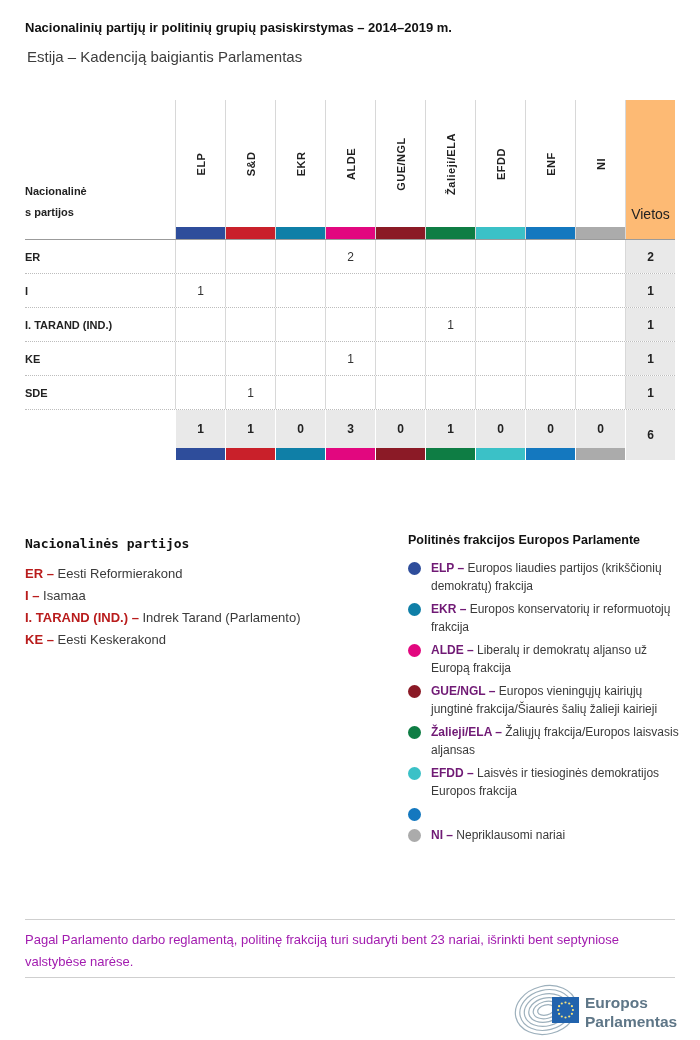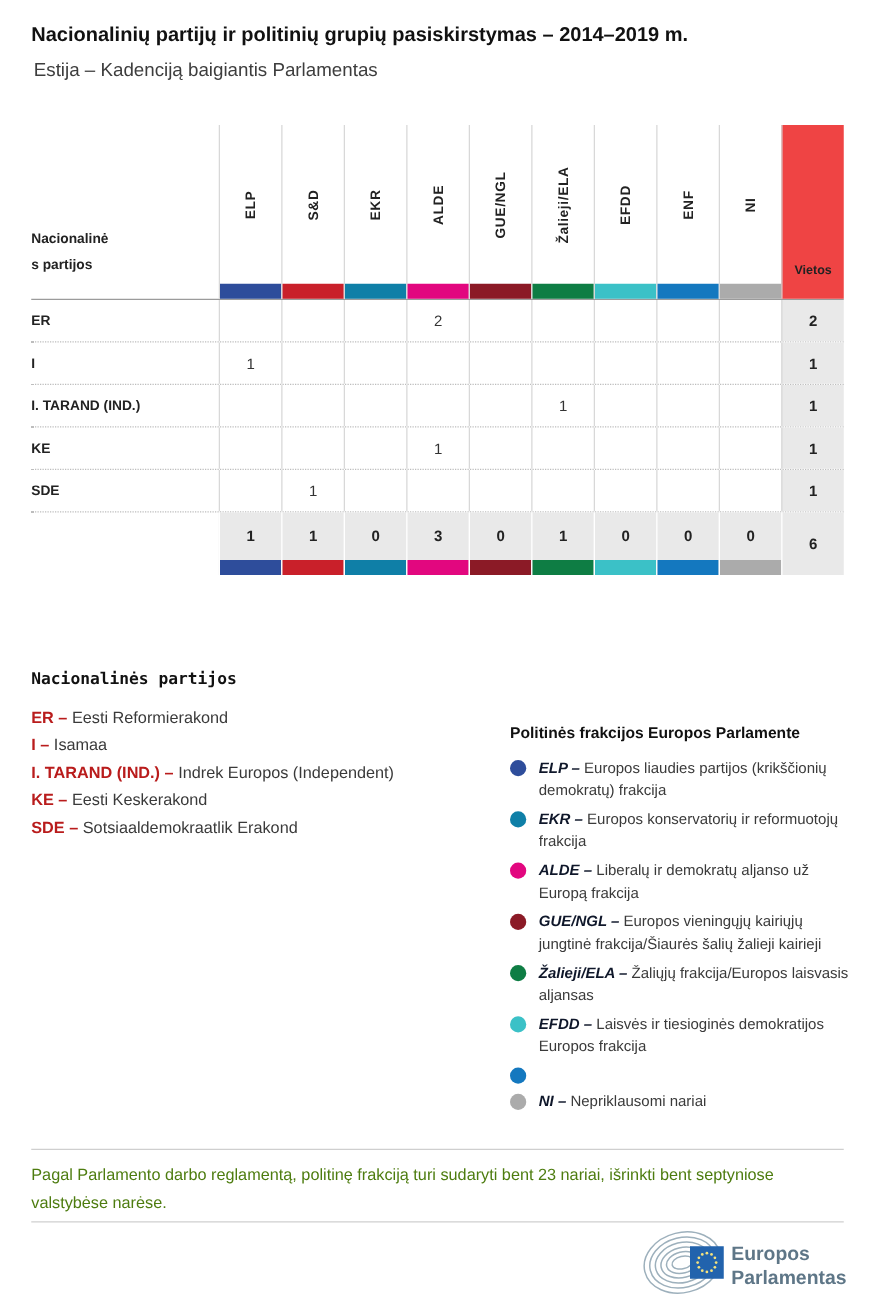--- a/index.html
+++ b/index.html
@@ -1,62 +1,62 @@
 <!DOCTYPE html>
 <html><head>
 <meta charset="utf-8">
 <style>
   * { margin:0; padding:0; box-sizing:border-box; }
   html,body { background:#ffffff; }
   body { font-family:"Liberation Sans", sans-serif; color:#1a1a1a; }
   .page { position:relative; width:700px; height:1040px; background:#fff; overflow:hidden; }
 
-  .title { position:absolute; left:25px; top:20px; font-size:16px; font-weight:bold; color:#111; }
+  .title { position:absolute; left:25px; top:20px; font-size:13px; font-weight:bold; color:#111; }
   .subtitle { position:absolute; left:27px; top:48px; font-size:15px; color:#3d3d3d; }
 
   
   .tbl { position:absolute; left:25px; top:100px; width:650px; }
   .grid-row { display:grid; grid-template-columns:150px repeat(9,50px) 50px; }
 
   .thead { height:140px; border-bottom:1px solid #9b9b9b; }
   .corner { display:flex; align-items:flex-end; padding-bottom:16px; }
   .corner span { width:64px; font-size:11px; font-weight:bold; line-height:21px; overflow-wrap:break-word; word-break:break-word; color:#222; }
   .colhead { position:relative; border-left:1px solid #d8d8d8; display:flex; flex-direction:column; }
   .rot-zone { flex:1; position:relative; }
   .rot { position:absolute; left:50%; top:50%; transform:translate(-50%,-50%) rotate(-90deg); white-space:nowrap; font-size:11px; font-weight:bold; letter-spacing:0.5px; color:#222; }
   .hbar { height:12px; width:100%; }
-  .seats-head { background:#ef4444; border-left:1px solid #d8d8d8; display:flex; align-items:flex-end; justify-content:center; padding-bottom:17px; font-size:10px; font-weight:bold; color:#222; }
+  .seats-head { background:#fdba74; border-left:1px solid #d8d8d8; display:flex; align-items:flex-end; justify-content:center; padding-bottom:17px; font-size:14px; font-weight:normal; color:#222; }
 
   .trow { height:34px; border-bottom:1px dotted #bdbdbd;text-align:center; }
   .rowlabel { display:flex; align-items:center; font-size:11px; font-weight:bold; color:#222; }
   .cell { border-left:1px solid #d8d8d8; display:flex; align-items:center; justify-content:center; font-size:12px; color:#333; }
   .seats-cell { background:#e9e9e9; border-left:1px solid #d8d8d8; display:flex; align-items:center; justify-content:center; font-size:12px; font-weight:bold; color:#222; }
 
   .totals { height:50px; }
   .tot-cell { background:#e9e9e9; border-left:1px solid #ffffff; display:flex; flex-direction:column; }
   .tot-val { flex:1; display:flex; align-items:center; justify-content:center; font-size:12px; font-weight:bold; color:#222; }
   .tot-seats { background:#e9e9e9; border-left:1px solid #ffffff; display:flex; align-items:center; justify-content:center; font-size:12px; font-weight:bold; color:#222; }
 
   
   .legend-parties { position:absolute; left:25px; top:536px; width:340px; }
   .legend-parties h3 { font-family:"DejaVu Sans Mono", monospace; font-size:13px; font-weight:bold; color:#111; margin-bottom:12px; }
   .lp-item { font-size:13px; line-height:22px; color:#3a3a3a; }
   .lp-item b { color:#b91c1c; }
 
-  .legend-groups { position:absolute; left:408px; top:533px; width:272px;margin-top:46px; }
+  .legend-groups { position:absolute; left:408px; top:533px; width:272px; }
   .legend-groups h3 { font-size:12.5px; font-weight:bold; color:#111; margin-bottom:12px; }
   .lg-item { display:flex; margin-bottom:5px; }
   .lg-dot { width:13px; height:13px; border-radius:50%; flex:0 0 13px; margin-top:3px; margin-right:10px; }
   .lg-text { font-size:12px; line-height:18px; color:#3a3a3a; }
-  .lg-text b { color:#0f172a;font-style:italic; }
+  .lg-text b { color:#701a75; }
 
   
   .rule { position:absolute; left:25px; width:650px; border-top:1px solid #cfcfcf; }
   .rule1 { top:919px; } .rule2 { top:977px; }
-  .footnote { position:absolute; left:25px; top:929px; width:650px; font-size:13px; line-height:22px; color:#4d7c0f; }
+  .footnote { position:absolute; left:25px; top:929px; width:650px; font-size:13px; line-height:22px; color:#a21caf; }
   .source { position:absolute; left:25px; top:1006px; font-size:14px; color:#333; }
   .source b { color:#111; }
   .logo { position:absolute; left:512px; top:983px; }
 </style>
 </head>
 <body>
 
 <div class="page">
 
   <div class="title">Nacionalinių partijų ir politinių grupių pasiskirstymas – 2014–2019 m.</div>
@@ -234,23 +234,22 @@
         <div class="hbar" style="background-color: rgb(171, 171, 171);"></div>
       </div>
       <div class="tot-seats">6</div>
     </div>
   </div>
 
   <div class="legend-parties">
     <h3>Nacionalinės partijos</h3>
     <div class="lp-item"><b>ER –</b> <span>Eesti Reformierakond</span></div>
     <div class="lp-item"><b>I –</b> <span>Isamaa</span></div>
-    <div class="lp-item"><b>I. TARAND (IND.) –</b> <span>Indrek Europos (Independent)</span></div>
+    <div class="lp-item"><b>I. TARAND (IND.) –</b> <span>Indrek Tarand (Parlamento)</span></div>
     <div class="lp-item"><b>KE –</b> <span>Eesti Keskerakond</span></div>
-    <div class="lp-item"><b>SDE –</b> <span>Sotsiaaldemokraatlik Erakond</span></div>
   </div>
 
   <div class="legend-groups">
     <h3>Politinės frakcijos Europos Parlamente</h3>
     <div class="lg-item">
       <span class="lg-dot" style="background-color: rgb(46, 77, 155);"></span>
       <span class="lg-text"><b>ELP –</b> <span>Europos liaudies partijos (krikščionių demokratų) frakcija</span></span>
     </div>
     <div class="lg-item">
       <span class="lg-dot" style="background-color: rgb(15, 127, 167);"></span>

